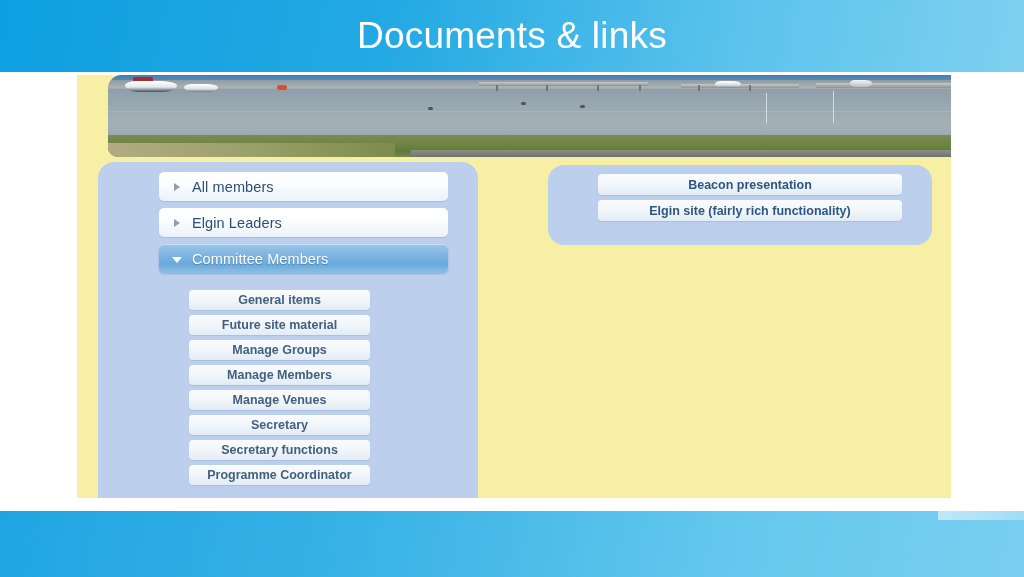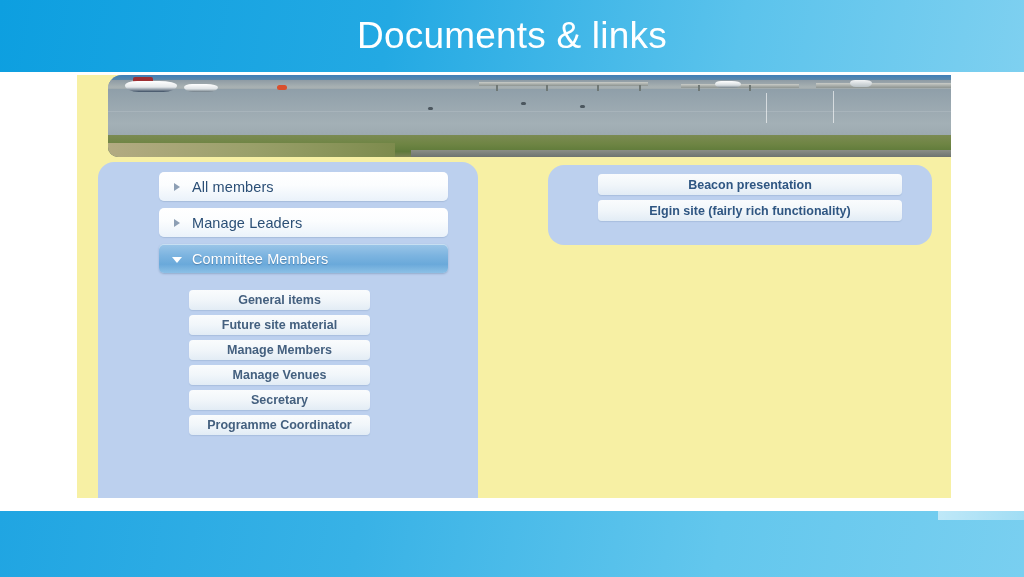--- a/index.html
+++ b/index.html
@@ -354,43 +354,49 @@
 
   <div class="nav-panel">
 
     <div class="nav-list">
       <div class="nav-item">
         <span class="caret"></span>
         <span class="nav-label">All members</span>
       </div>
       <div class="nav-item">
         <span class="caret"></span>
-        <span class="nav-label">Manage Leaders</span>
+        <span class="nav-label">Elgin Leaders</span>
       </div>
       <div class="nav-item selected">
         <span class="caret"></span>
         <span class="nav-label">Committee Members</span>
       </div>
     </div>
 
     <div class="subnav-list">
       <div class="subnav-item">
         <span class="subnav-label">General items</span>
       </div>
       <div class="subnav-item">
         <span class="subnav-label">Future site material</span>
       </div>
       <div class="subnav-item">
+        <span class="subnav-label">Manage Groups</span>
+      </div>
+      <div class="subnav-item">
         <span class="subnav-label">Manage Members</span>
       </div>
       <div class="subnav-item">
         <span class="subnav-label">Manage Venues</span>
       </div>
       <div class="subnav-item">
         <span class="subnav-label">Secretary</span>
+      </div>
+      <div class="subnav-item">
+        <span class="subnav-label">Secretary functions</span>
       </div>
       <div class="subnav-item">
         <span class="subnav-label">Programme Coordinator</span>
       </div>
     </div>
 
   </div>
 
   <div class="links-panel">
     <div class="link-list">

